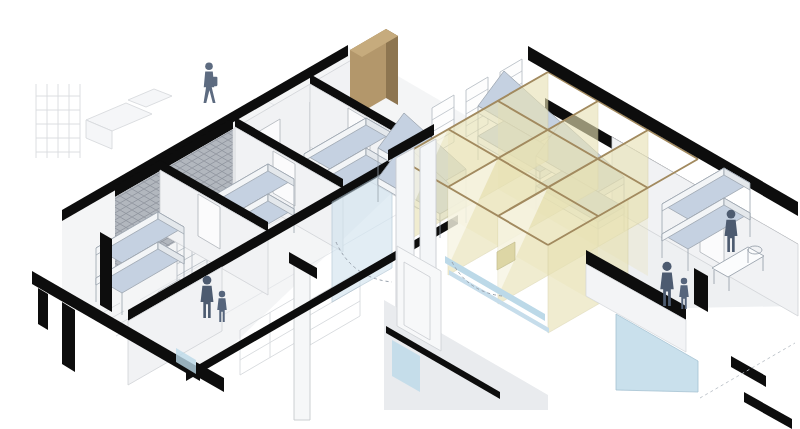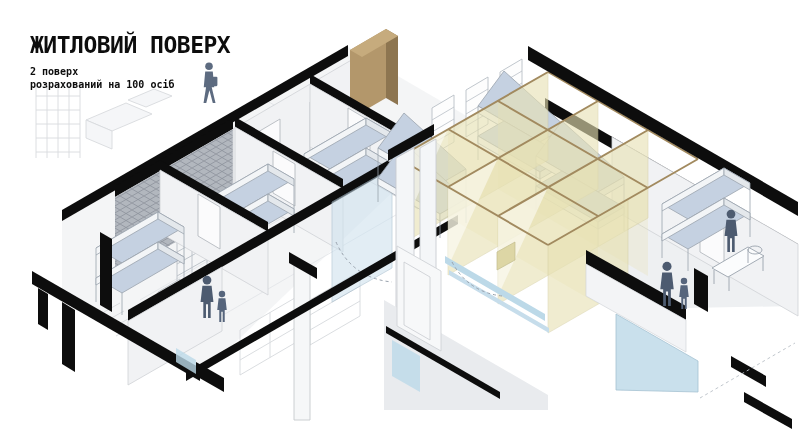--- a/index.html
+++ b/index.html
@@ -261,20 +261,13 @@
     <path d="M700,398 L795,343" stroke="#b9bfc6" stroke-width="0.9" stroke-dasharray="3 3" fill="none"></path>
 
     <use href="#person" transform="translate(731,252) scale(1.15)" fill="var(--figure,#4d5b70)"></use>
     <use href="#person" transform="translate(667,306) scale(1.2)" fill="var(--figure,#4d5b70)"></use>
     <use href="#person" transform="translate(684,309) scale(0.85)" fill="#56657c"></use>
   </g>
 
   <use href="#walker" transform="translate(209,104) scale(1.05)" fill="#5d6b80"></use>
 </svg>
 
-<div class="hdr">
-  <div class="title">ЖИТЛОВИЙ ПОВЕРХ</div>
-  <div class="sub">
-    <div>2 поверх</div>
-    <div>розрахований на 100 осіб</div>
-  </div>
 </div>
-</div>
 
 </body></html>

